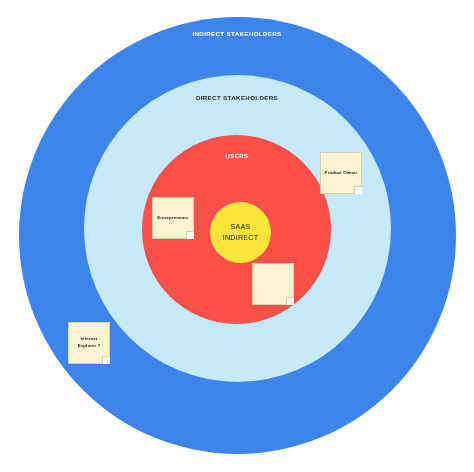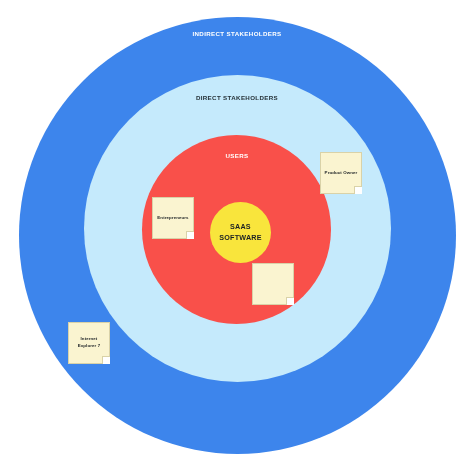--- a/index.html
+++ b/index.html
@@ -92,21 +92,21 @@
   #label-users {
     left: 0;
     top: 152px;
     width: 474px;
     font-size: 6.2px;
     color: #ffffff;
   }
 
   #core-label {
     font-size: 7.2px;
-    font-weight: bold;
+    font-weight: normal;
     color: #1b2024;
     line-height: 1.45;
     text-align: center;
     letter-spacing: 0.2px;
     user-select: none;
   }
   #core-label .line { display: block; }
 
   
   .sticky {
@@ -178,21 +178,21 @@
 
   <div class="ring" id="ring-indirect" style="background: rgb(61, 133, 236);"></div>
 
   <div class="ring" id="ring-direct" style="background: rgb(197, 234, 252);"></div>
 
   <div class="ring" id="ring-users" style="background: rgb(249, 80, 74);"></div>
 
   <div class="ring" id="core-circle" style="background: rgb(249, 229, 60);">
     <div id="core-label" style="color: rgb(27, 32, 36);">
       <span class="line">SAAS</span>
-      <span class="line">SOFTWARE</span>
+      <span class="line">INDIRECT</span>
     </div>
   </div>
 
   <div class="ring-label" id="label-indirect" style="color: rgb(255, 255, 255);">INDIRECT STAKEHOLDERS</div>
 
   <div class="ring-label" id="label-direct" style="color: rgb(38, 50, 56);">DIRECT STAKEHOLDERS</div>
 
   <div class="ring-label" id="label-users" style="color: rgb(255, 255, 255);">USERS</div>
 
   <div class="sticky" id="sticky-entrepreneurs">

